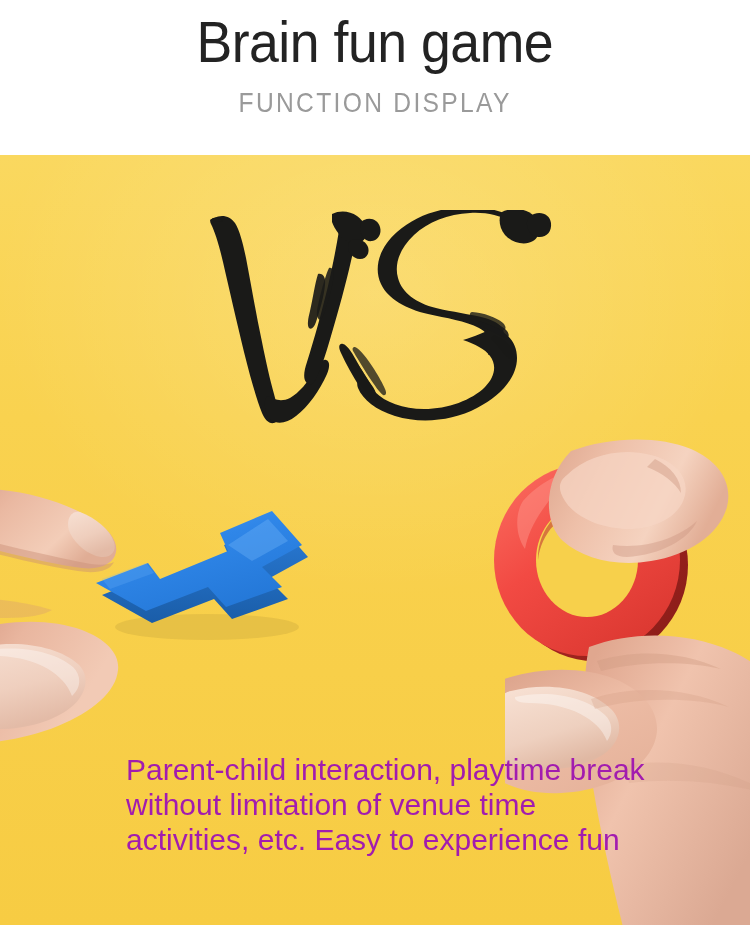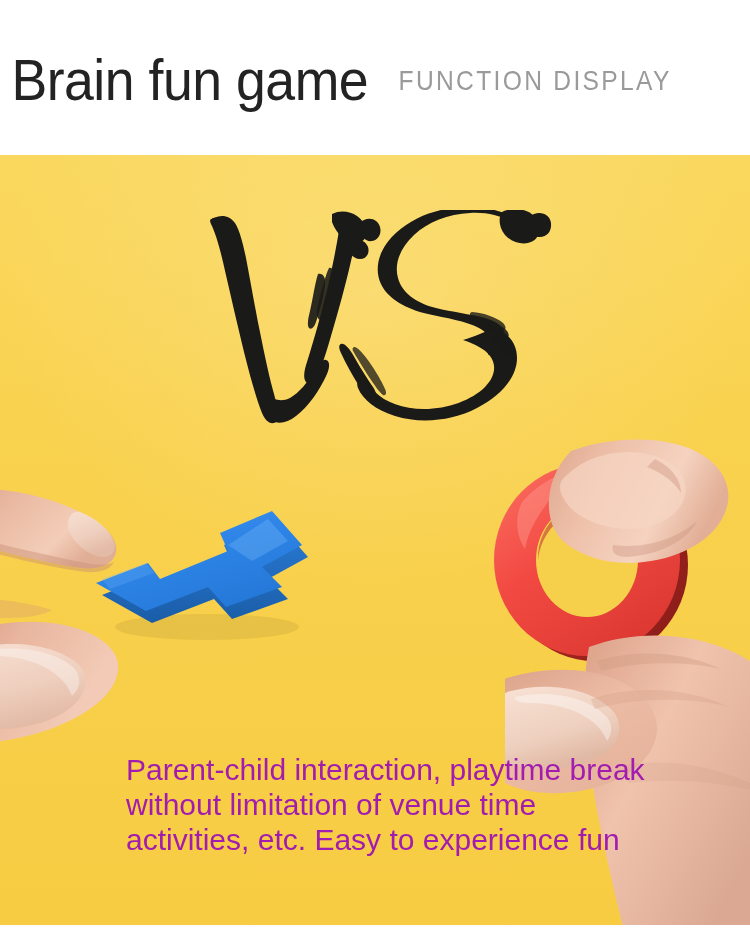--- a/index.html
+++ b/index.html
@@ -21,21 +21,21 @@
   }
 
   
   .header {
     position: absolute;
     left: 0; top: 0;
     width: 750px;
     height: 155px;
     background: #ffffff;
     display: flex;
-    flex-direction: row;
+    flex-direction: column;
     align-items: center;
     justify-content: flex-start;
   }
 
   .title {
     margin-top: 4px;
     font-family: "Liberation Sans", sans-serif;
     font-size: 57px;
     font-weight: 400;
     line-height: 76px;

